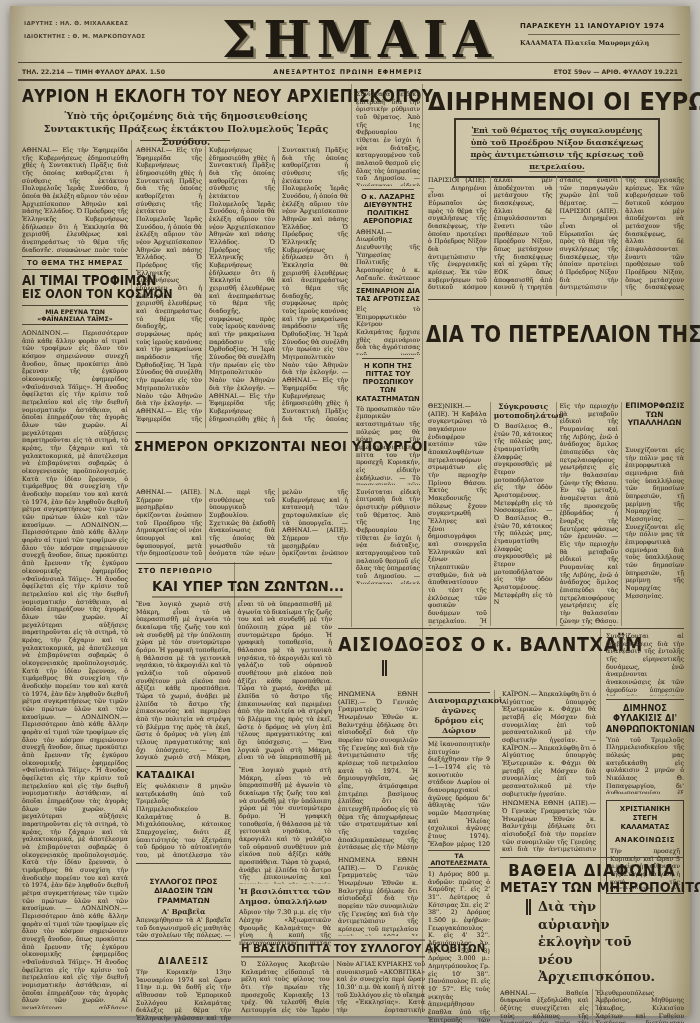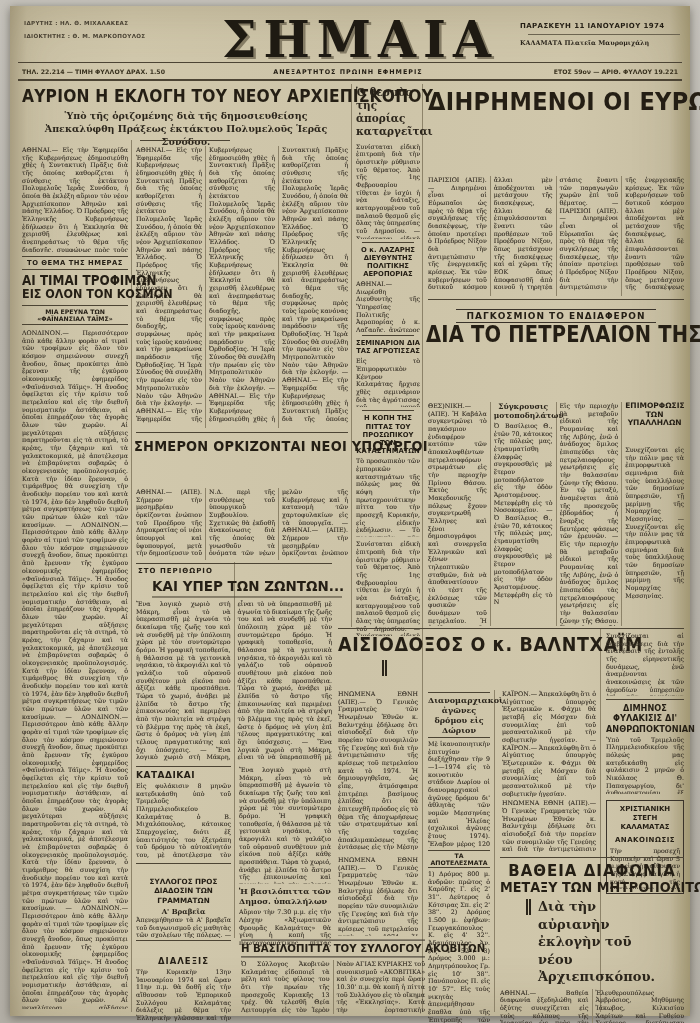--- a/index.html
+++ b/index.html
@@ -51,28 +51,27 @@
   <div class="abs hrule" style="left:8px;top:73px;width:664px;height:2px"></div>
 
   <div class="abs vrule" style="left:121px;top:134px;height:872px"></div>
   <div class="abs vrule" style="left:341px;top:78px;height:543px"></div>
   <div class="abs vrule" style="left:412px;top:78px;height:928px"></div>
   <div class="abs vrule" style="left:590px;top:622px;height:384px"></div>
   <div class="abs vrule" style="left:484px;top:684px;height:322px"></div>
   <div class="abs vrule" style="left:224px;top:556px;height:376px"></div>
 
   <div class="abs h" style="left:12px;top:80px;width:328px;font-size:15.5px;letter-spacing:.2px;transform:scaleY(1.15);transform-origin:top left;white-space:nowrap">ΑΥΡΙΟΝ Η ΕΚΛΟΓΗ ΤΟΥ ΝΕΟΥ ΑΡΧΙΕΠΙΣΚΟΠΟΥ</div>
-  <div class="abs serb ctr" style="left:26px;top:104px;width:300px;font-size:9.5px;line-height:1.35">Ὑπὸ τῆς ὁριζομένης διὰ τῆς δημοσιευθείσης Ἀπεκαλύφθη Πράξεως ἐκτάκτου Πολυμελοῦς Ἱερᾶς Συνόδου.</div>
+  <div class="abs serb ctr" style="left:26px;top:104px;width:300px;font-size:9.5px;line-height:1.35">Ὑπὸ τῆς ὁριζομένης διὰ τῆς δημοσιευθείσης Συντακτικῆς Πράξεως ἐκτάκτου Πολυμελοῦς Ἱερᾶς Συνόδου.</div>
   <div class="abs hrule" style="left:130px;top:134px;width:90px"></div>
 
   <div class="abs bt clip" style="left:12px;top:140px;width:106px;height:106px">ΑΘΗΝΑΙ.— Εἰς τὴν Ἐφημερίδα τῆς Κυβερνήσεως ἐδημοσιεύθη χθὲς ἡ Συντακτικὴ Πρᾶξις διὰ τῆς ὁποίας καθορίζεται ἡ σύνθεσις τῆς ἐκτάκτου Πολυμελοῦς Ἱερᾶς Συνόδου, ἡ ὁποία θὰ ἐκλέξη αὔριον τὸν νέον Ἀρχιεπίσκοπον Ἀθηνῶν καὶ πάσης Ἑλλάδος. Ὁ Πρόεδρος τῆς Ἑλληνικῆς Κυβερνήσεως ἐδήλωσεν ὅτι ἡ Ἐκκλησία θὰ χειρισθῆ ἐλευθέρως καὶ ἀνεπηρεάστως τὸ θέμα τῆς διαδοχῆς, συμφώνως πρὸς τοὺς ἱεροὺς κανόνας καὶ τὴν μακραίωνα παράδοσιν τῆς Ὀρθοδοξίας. Ἡ Ἱερὰ Σύνοδος θὰ συνέλθη τὴν πρωίαν εἰς τὸν Μητροπολιτικὸν Ναὸν τῶν Ἀθηνῶν διὰ τὴν ἐκλογήν.</div>
   <div class="abs bt clip cols3" style="left:126px;top:140px;width:212px;height:282px">ΑΘΗΝΑΙ.— Εἰς τὴν Ἐφημερίδα τῆς Κυβερνήσεως ἐδημοσιεύθη χθὲς ἡ Συντακτικὴ Πρᾶξις διὰ τῆς ὁποίας καθορίζεται ἡ σύνθεσις τῆς ἐκτάκτου Πολυμελοῦς Ἱερᾶς Συνόδου, ἡ ὁποία θὰ ἐκλέξη αὔριον τὸν νέον Ἀρχιεπίσκοπον Ἀθηνῶν καὶ πάσης Ἑλλάδος. Ὁ Πρόεδρος τῆς Ἑλληνικῆς Κυβερνήσεως ἐδήλωσεν ὅτι ἡ Ἐκκλησία θὰ χειρισθῆ ἐλευθέρως καὶ ἀνεπηρεάστως τὸ θέμα τῆς διαδοχῆς, συμφώνως πρὸς τοὺς ἱεροὺς κανόνας καὶ τὴν μακραίωνα παράδοσιν τῆς Ὀρθοδοξίας. Ἡ Ἱερὰ Σύνοδος θὰ συνέλθη τὴν πρωίαν εἰς τὸν Μητροπολιτικὸν Ναὸν τῶν Ἀθηνῶν διὰ τὴν ἐκλογήν. — ΑΘΗΝΑΙ.— Εἰς τὴν Ἐφημερίδα τῆς Κυβερνήσεως ἐδημοσιεύθη χθὲς ἡ Συντακτικὴ Πρᾶξις διὰ τῆς ὁποίας καθορίζεται ἡ σύνθεσις τῆς ἐκτάκτου Πολυμελοῦς Ἱερᾶς Συνόδου, ἡ ὁποία θὰ ἐκλέξη αὔριον τὸν νέον Ἀρχιεπίσκοπον Ἀθηνῶν καὶ πάσης Ἑλλάδος. Ὁ Πρόεδρος τῆς Ἑλληνικῆς Κυβερνήσεως ἐδήλωσεν ὅτι ἡ Ἐκκλησία θὰ χειρισθῆ ἐλευθέρως καὶ ἀνεπηρεάστως τὸ θέμα τῆς διαδοχῆς, συμφώνως πρὸς τοὺς ἱεροὺς κανόνας καὶ τὴν μακραίωνα παράδοσιν τῆς Ὀρθοδοξίας. Ἡ Ἱερὰ Σύνοδος θὰ συνέλθη τὴν πρωίαν εἰς τὸν Μητροπολιτικὸν Ναὸν τῶν Ἀθηνῶν διὰ τὴν ἐκλογήν. — ΑΘΗΝΑΙ.— Εἰς τὴν Ἐφημερίδα τῆς Κυβερνήσεως ἐδημοσιεύθη χθὲς ἡ Συντακτικὴ Πρᾶξις διὰ τῆς ὁποίας καθορίζεται ἡ σύνθεσις τῆς ἐκτάκτου Πολυμελοῦς Ἱερᾶς Συνόδου, ἡ ὁποία θὰ ἐκλέξη αὔριον τὸν νέον Ἀρχιεπίσκοπον Ἀθηνῶν καὶ πάσης Ἑλλάδος. Ὁ Πρόεδρος τῆς Ἑλληνικῆς Κυβερνήσεως ἐδήλωσεν ὅτι ἡ Ἐκκλησία θὰ χειρισθῆ ἐλευθέρως καὶ ἀνεπηρεάστως τὸ θέμα τῆς διαδοχῆς, συμφώνως πρὸς τοὺς ἱεροὺς κανόνας καὶ τὴν μακραίωνα παράδοσιν τῆς Ὀρθοδοξίας. Ἡ Ἱερὰ Σύνοδος θὰ συνέλθη τὴν πρωίαν εἰς τὸν Μητροπολιτικὸν Ναὸν τῶν Ἀθηνῶν διὰ τὴν ἐκλογήν. — ΑΘΗΝΑΙ.— Εἰς τὴν Ἐφημερίδα τῆς Κυβερνήσεως ἐδημοσιεύθη χθὲς ἡ Συντακτικὴ Πρᾶξις διὰ τῆς ὁποίας καθορίζεται ἡ σύνθεσις τῆς ἐκτάκτου Πολυμελοῦς Ἱερᾶς Συνόδου, ἡ ὁποία θὰ ἐκλέξη αὔριον τὸν νέον Ἀρχιεπίσκοπον Ἀθηνῶν καὶ πάσης Ἑλλάδος. Ὁ Πρόεδρος τῆς Ἑλληνικῆς Κυβερνήσεως ἐδήλωσεν ὅτι ἡ Ἐκκλησία θὰ χειρισθῆ ἐλευθέρως καὶ ἀνεπηρεάστως τὸ θέμα τῆς διαδοχῆς, συμφώνως πρὸς τοὺς ἱεροὺς κανόνας καὶ τὴν μακραίωνα παράδοσιν τῆς Ὀρθοδοξίας. Ἡ Ἱερὰ Σύνοδος θὰ συνέλθη τὴν πρωίαν εἰς τὸν Μητροπολιτικὸν Ναὸν τῶν Ἀθηνῶν διὰ τὴν ἐκλογήν. — ΑΘΗΝΑΙ.— Εἰς τὴν Ἐφημερίδα τῆς Κυβερνήσεως ἐδημοσιεύθη χθὲς ἡ Συντακτικὴ Πρᾶξις διὰ τῆς ὁποίας καθορίζεται ἡ σύνθεσις τῆς ἐκτάκτου Πολυμελοῦς Ἱερᾶς Συνόδου, ἡ ὁποία θὰ ἐκλέξη αὔριον τὸν νέον Ἀρχιεπίσκοπον Ἀθηνῶν καὶ πάσης Ἑλλάδος. Ὁ Πρόεδρος τῆς Ἑλληνικῆς Κυβερνήσεως ἐδήλωσεν ὅτι ἡ Ἐκκλησία θὰ χειρισθῆ ἐλευθέρως καὶ ἀνεπηρεάστως τὸ θέμα τῆς διαδοχῆς, συμφώνως πρὸς τοὺς ἱεροὺς κανόνας καὶ τὴν μακραίωνα παράδοσιν τῆς Ὀρθοδοξίας. Ἡ Ἱερὰ Σύνοδος θὰ συνέλθη τὴν πρωία</div>
 
   <div class="abs" style="left:346px;top:80px;width:64px">
-    <div class="serb" style="font-size:10.5px;line-height:1.25">Ὁ θεσμὸς τῆς ἀπορίας καταργεῖται</div>
     <div class="bt clip" style="height:96px;margin-top:4px">Συνίσταται εἰδικὴ ἐπιτροπὴ διὰ τὴν ὁριστικὴν ρύθμισιν τοῦ θέματος. Ἀπὸ τῆς 1ης Φεβρουαρίου τίθεται ἐν ἰσχύι ἡ νέα διάταξις, καταργουμένου τοῦ παλαιοῦ θεσμοῦ εἰς ὅλας τὰς ὑπηρεσίας τοῦ Δημοσίου. — Συνίσταται εἰδικὴ ἐπιτροπὴ διὰ τὴν ὁριστικὴν ρύθμισιν τοῦ θέματος. Ἀπὸ τῆς 1ης Φεβρουαρίου τίθεται ἐν ἰσχύι ἡ νέα διάταξις, καταργουμένου τοῦ παλαιοῦ θεσμοῦ εἰς ὅλας τὰς ὑπηρ</div>
     <div class="hrule" style="margin:3px 6px"></div>
     <div class="minihead">Ο κ. ΛΑΖΑΡΗΣ ΔΙΕΥΘΥΝΤΗΣ ΠΟΛΙΤΙΚΗΣ ΑΕΡΟΠΟΡΙΑΣ</div>
     <div class="bt clip" style="height:52px">ΑΘΗΝΑΙ.— Διωρίσθη Διευθυντὴς τῆς Ὑπηρεσίας Πολιτικῆς Ἀεροπορίας ὁ κ. Λαζαρῆς, ἀνώτερος ὑπάλληλος τοῦ ὑπουργείου Συγκοινωνιῶν. — ΑΘΗΝΑΙ.— Διωρίσθη Διευθυντὴς τῆς Ὑπηρεσίας Πολιτικῆς Ἀεροπορίας ὁ κ. Λαζαρῆς, ἀνώτερος ὑπάλληλος τοῦ ὑπουργείου Συγκοινωνιῶν.</div>
     <div class="hrule" style="margin:3px 6px"></div>
     <div class="minihead">ΣΕΜΙΝΑΡΙΟΝ ΔΙΑ ΤΑΣ ΑΓΡΟΤΙΣΣΑΣ</div>
     <div class="bt clip" style="height:50px">Εἰς τὸ Ἐπιμορφωτικὸν Κέντρον Καλαμάτας ἤρχισε χθὲς σεμινάριον διὰ τὰς ἀγρότισσας τοῦ νομοῦ Μεσσηνίας. — Εἰς τὸ Ἐπιμορφωτικὸν Κέντρον Καλαμάτας ἤρχισε χθὲς σεμινάριον διὰ τὰς ἀγρότισσας τοῦ νομοῦ Μεσσηνίας.</div>
     <div class="hrule" style="margin:3px 6px"></div>
     <div class="minihead">Η ΚΟΠΗ ΤΗΣ ΠΙΤΤΑΣ ΤΟΥ ΠΡΟΣΩΠΙΚΟΥ ΤΩΝ ΚΑΤΑΣΤΗΜΑΤΩΝ</div>
     <div class="bt clip" style="height:80px">Τὸ προσωπικὸν τῶν ἐμπορικῶν καταστημάτων τῆς πόλεώς μας θὰ κόψη τὴν πρωτοχρονιάτικην πίττα του τὴν προσεχῆ Κυριακήν, εἰς εἰδικὴν ἐκδήλωσιν. — Τὸ προσωπικὸν τῶν ἐμπορικῶν καταστημάτων τῆς πόλεώς μας θὰ κόψη τὴν πρωτοχρονιάτικην πίττα του τὴν προσεχῆ Κυριακήν, εἰς εἰδικὴν ἐκδήλωσιν.</div>
@@ -81,26 +80,26 @@
 
   <div class="abs" style="left:12px;top:250px;width:106px">
     <div class="h ctr" style="font-size:6.8px;border-top:1px solid #4c4434;border-bottom:1px solid #4c4434;padding:2px 0;letter-spacing:.5px">ΤΟ ΘΕΜΑ ΤΗΣ ΗΜΕΡΑΣ</div>
     <div class="h ctr" style="font-size:12px;margin-top:4px;transform:scaleY(1.1);white-space:nowrap">ΑΙ ΤΙΜΑΙ ΤΡΟΦΙΜΩΝ</div>
     <div class="h ctr" style="font-size:11.2px;transform:scaleY(1.1);white-space:nowrap">ΕΙΣ ΟΛΟΝ ΤΟΝ ΚΟΣΜΟΝ</div>
     <div class="h ctr" style="font-size:6.2px;border-top:1px solid #4c4434;border-bottom:1px solid #4c4434;padding:2px 0;margin-top:4px">ΜΙΑ ΕΡΕΥΝΑ ΤΩΝ «ΦΑΪΝΑΝΣΙΑΛ ΤΑΪΜΣ»</div>
     <div class="bt clip" style="height:680px;margin-top:4px">ΛΟΝΔΙΝΟΝ.— Περισσότερον ἀπὸ κάθε ἄλλην φορὰν αἱ τιμαὶ τῶν τροφίμων εἰς ὅλον τὸν κόσμον σημειώνουν συνεχῆ ἄνοδον, ὅπως προκύπτει ἀπὸ ἔρευναν τῆς ἐγκύρου οἰκονομικῆς ἐφημερίδος «Φαϊνάνσιαλ Τάϊμς». Ἡ ἄνοδος ὀφείλεται εἰς τὴν κρίσιν τοῦ πετρελαίου καὶ εἰς τὴν διεθνῆ νομισματικὴν ἀστάθειαν, αἱ ὁποῖαι ἐπηρεάζουν τὰς ἀγορὰς ὅλων τῶν χωρῶν. Αἱ μεγαλύτεραι αὐξήσεις παρατηροῦνται εἰς τὰ σιτηρά, τὸ κρέας, τὴν ζάχαριν καὶ τὰ γαλακτοκομικά, μὲ ἀποτέλεσμα νὰ ἐπιβαρύνεται σοβαρῶς ὁ οἰκογενειακὸς προϋπολογισμός. Κατὰ τὴν ἰδίαν ἔρευναν, ὁ τιμάριθμος θὰ συνεχίση τὴν ἀνοδικὴν πορείαν του καὶ κατὰ τὸ 1974, ἐὰν δὲν ληφθοῦν διεθνῆ μέτρα συγκρατήσεως τῶν τιμῶν τῶν πρώτων ὑλῶν καὶ τῶν καυσίμων. — ΛΟΝΔΙΝΟΝ.— Περισσότερον ἀπὸ κάθε ἄλλην φορὰν αἱ τιμαὶ τῶν τροφίμων εἰς ὅλον τὸν κόσμον σημειώνουν συνεχῆ ἄνοδον, ὅπως προκύπτει ἀπὸ ἔρευναν τῆς ἐγκύρου οἰκονομικῆς ἐφημερίδος «Φαϊνάνσιαλ Τάϊμς». Ἡ ἄνοδος ὀφείλεται εἰς τὴν κρίσιν τοῦ πετρελαίου καὶ εἰς τὴν διεθνῆ νομισματικὴν ἀστάθειαν, αἱ ὁποῖαι ἐπηρεάζουν τὰς ἀγορὰς ὅλων τῶν χωρῶν. Αἱ μεγαλύτεραι αὐξήσεις παρατηροῦνται εἰς τὰ σιτηρά, τὸ κρέας, τὴν ζάχαριν καὶ τὰ γαλακτοκομικά, μὲ ἀποτέλεσμα νὰ ἐπιβαρύνεται σοβαρῶς ὁ οἰκογενειακὸς προϋπολογισμός. Κατὰ τὴν ἰδίαν ἔρευναν, ὁ τιμάριθμος θὰ συνεχίση τὴν ἀνοδικὴν πορείαν του καὶ κατὰ τὸ 1974, ἐὰν δὲν ληφθοῦν διεθνῆ μέτρα συγκρατήσεως τῶν τιμῶν τῶν πρώτων ὑλῶν καὶ τῶν καυσίμων. — ΛΟΝΔΙΝΟΝ.— Περισσότερον ἀπὸ κάθε ἄλλην φορὰν αἱ τιμαὶ τῶν τροφίμων εἰς ὅλον τὸν κόσμον σημειώνουν συνεχῆ ἄνοδον, ὅπως προκύπτει ἀπὸ ἔρευναν τῆς ἐγκύρου οἰκονομικῆς ἐφημερίδος «Φαϊνάνσιαλ Τάϊμς». Ἡ ἄνοδος ὀφείλεται εἰς τὴν κρίσιν τοῦ πετρελαίου καὶ εἰς τὴν διεθνῆ νομισματικὴν ἀστάθειαν, αἱ ὁποῖαι ἐπηρεάζουν τὰς ἀγορὰς ὅλων τῶν χωρῶν. Αἱ μεγαλύτεραι αὐξήσεις παρατηροῦνται εἰς τὰ σιτηρά, τὸ κρέας, τὴν ζάχαριν καὶ τὰ γαλακτοκομικά, μὲ ἀποτέλεσμα νὰ ἐπιβαρύνεται σοβαρῶς ὁ οἰκογενειακὸς προϋπολογισμός. Κατὰ τὴν ἰδίαν ἔρευναν, ὁ τιμάριθμος θὰ συνεχίση τὴν ἀνοδικὴν πορείαν του καὶ κατὰ τὸ 1974, ἐὰν δὲν ληφθοῦν διεθνῆ μέτρα συγκρατήσεως τῶν τιμῶν τῶν πρώτων ὑλῶν καὶ τῶν καυσίμων. — ΛΟΝΔΙΝΟΝ.— Περισσότερον ἀπὸ κάθε ἄλλην φορὰν αἱ τιμαὶ τῶν τροφίμων εἰς ὅλον τὸν κόσμον σημειώνουν συνεχῆ ἄνοδον, ὅπως προκύπτει ἀπὸ ἔρευναν τῆς ἐγκύρου οἰκονομικῆς ἐφημερίδος «Φαϊνάνσιαλ Τάϊμς». Ἡ ἄνοδος ὀφείλεται εἰς τὴν κρίσιν τοῦ πετρελαίου καὶ εἰς τὴν διεθνῆ νομισματικὴν ἀστάθειαν, αἱ ὁποῖαι ἐπηρεάζουν τὰς ἀγορὰς ὅλων τῶν χωρῶν. Αἱ μεγαλύτεραι αὐξήσεις παρατηροῦνται εἰς τὰ σιτηρά, τὸ κρέας, τὴν ζάχαριν καὶ τὰ γαλακτοκομικά, μὲ ἀποτέλεσμα νὰ ἐπιβαρύνεται σοβαρῶς ὁ οἰκογενειακὸς προϋπολογισμός. Κατὰ τὴν ἰδίαν ἔρευναν, ὁ τιμάριθμος θὰ συνεχίση τὴν ἀνοδικὴν πορείαν του καὶ κατὰ τὸ 1974, ἐὰν δὲν ληφθοῦν διεθνῆ μέτρα συγκρατήσεως τῶν τιμῶν τῶν πρώτων ὑλῶν καὶ τῶν καυσίμων. — ΛΟΝΔΙΝΟΝ.— Περισσότερον ἀπὸ κάθε ἄλλην φορὰν αἱ τιμαὶ τῶν τροφίμων εἰς ὅλον τὸν κόσμον σημειώνουν συνεχῆ ἄνοδον, ὅπως προκύπτει ἀπὸ ἔρευναν τῆς ἐγκύρου οἰκονομικῆς ἐφημερίδος «Φαϊνάνσιαλ Τάϊμς». Ἡ ἄνοδος ὀφείλεται εἰς τὴν κρίσιν τοῦ πετρελαίου καὶ εἰς τὴν διεθνῆ νομισματικὴν ἀστάθειαν, αἱ ὁποῖαι ἐπηρεάζουν τὰς ἀγορὰς ὅλων τῶν χωρῶν. Αἱ μεγα</div>
   </div>
 
   <div class="abs h" style="left:418px;top:80px;width:256px;font-size:22.5px;letter-spacing:.3px;transform:scaleY(1.12);transform-origin:top left;white-space:nowrap">ΔΙΗΡΗΜΕΝΟΙ ΟΙ ΕΥΡΩΠΑΙΟΙ</div>
+  <div class="abs" style="left:444px;top:112px;width:206px;border:2px solid #3a332a;padding:4px 6px">
+    <div class="serb ctr deckU" style="font-size:8px;line-height:1.5">Ἐπὶ τοῦ θέματος τῆς συγκαλουμένης ὑπὸ τοῦ Προέδρου Νίξον διασκέψεως πρὸς ἀντιμετώπισιν τῆς κρίσεως τοῦ πετρελαίου.</div>
+  </div>
   <div class="abs bt clip cols4" style="left:418px;top:170px;width:256px;height:120px">ΠΑΡΙΣΙΟΙ (ΑΠΕ).— Διηρημένοι εἶναι οἱ Εὐρωπαῖοι ὡς πρὸς τὸ θέμα τῆς συγκλήσεως τῆς διασκέψεως, τὴν ὁποίαν προτείνει ὁ Πρόεδρος Νίξον διὰ τὴν ἀντιμετώπισιν τῆς ἐνεργειακῆς κρίσεως. Ἐκ τῶν κυβερνήσεων τοῦ δυτικοῦ κόσμου ἄλλαι μὲν ἀποδέχονται νὰ μετάσχουν τῆς διασκέψεως, ἄλλαι δὲ ἐπιφυλάσσονται ἔναντι τῶν προθέσεων τοῦ Προέδρου Νίξον, ὅπως μετάσχουν τῆς διασκέψεως καὶ αἱ χῶραι τῆς ΕΟΚ ὅπως ἀποφασισθῆ ἀπὸ κοινοῦ ἡ τηρητέα στάσις ἔναντι τῶν παραγωγῶν χωρῶν ἐπὶ τοῦ θέματος. — ΠΑΡΙΣΙΟΙ (ΑΠΕ).— Διηρημένοι εἶναι οἱ Εὐρωπαῖοι ὡς πρὸς τὸ θέμα τῆς συγκλήσεως τῆς διασκέψεως, τὴν ὁποίαν προτείνει ὁ Πρόεδρος Νίξον διὰ τὴν ἀντιμετώπισιν τῆς ἐνεργειακῆς κρίσεως. Ἐκ τῶν κυβερνήσεων τοῦ δυτικοῦ κόσμου ἄλλαι μὲν ἀποδέχονται νὰ μετάσχουν τῆς διασκέψεως, ἄλλαι δὲ ἐπιφυλάσσονται ἔναντι τῶν προθέσεων τοῦ Προέδρου Νίξον, ὅπως μετάσχουν τῆς διασκέψεως καὶ αἱ χῶραι τῆς ΕΟΚ ὅπως ἀποφασισθῆ ἀπὸ κοινοῦ ἡ τηρητέα στάσις ἔναντι τῶν παραγωγῶν χωρῶν ἐπὶ τοῦ θέματος. — ΠΑΡΙΣΙΟΙ (ΑΠΕ).— Διηρημένοι εἶναι οἱ Εὐρωπαῖοι ὡς πρὸς τὸ θέμα τῆς συγκλήσεως τῆς διασκέψεως, τὴν ὁποίαν προτείνει ὁ Πρόεδρος Νίξον διὰ τὴν ἀντιμετώπισιν τῆς ἐνεργειακῆς κρίσεως. Ἐκ τῶν κυβερνήσεων τοῦ δυτικοῦ κόσμου ἄλλαι μὲν ἀποδέχονται νὰ μετάσχουν τῆς διασκέψεως, ἄλλαι δὲ ἐπιφυλάσσονται ἔναντι τῶν προθέσεων τοῦ Προέδρου Νίξον, ὅπως μετάσχουν τῆς διασκέψεως καὶ αἱ χῶραι τῆς ΕΟΚ ὅπως ἀποφασισθῆ ἀπὸ κοινοῦ ἡ τηρητέα σ</div>
 
   <div class="abs hrule" style="left:418px;top:293px;width:256px"></div>
-  <div class="abs ctr" style="left:418px;top:298px;width:256px">
-    <span class="h" style="display:inline-block;font-size:9px;letter-spacing:1px;border-top:1px solid #3a332a;border-bottom:1px solid #3a332a;padding:1px 10px">ΠΑΓΚΟΣΜΙΟΝ ΤΟ ΕΝΔΙΑΦΕΡΟΝ</span>
-  </div>
   <div class="abs h ctr" style="left:416px;top:315px;width:260px;font-size:19.5px;letter-spacing:.2px;transform:scaleY(1.15);transform-origin:top center;white-space:nowrap">ΔΙΑ ΤΟ ΠΕΤΡΕΛΑΙΟΝ ΤΗΣ ΘΑΣΟΥ</div>
   <div class="abs clip cols4" style="left:418px;top:396px;width:256px;height:224px">
     <div class="bt">ΘΕΣ)ΝΙΚΗ.— (ΑΠΕ). Ἡ Καβάλα συγκεντρώνει τὸ παγκόσμιον ἐνδιαφέρον κατόπιν τῶν ἀποκαλυφθέντων πετρελαιοφόρων στρωμάτων εἰς τὴν περιοχὴν Πρίνου Θάσου. Ἐκτὸς τῆς Μακεδονικῆς πόλεως ἔχουν συγκεντρωθῆ Ἕλληνες καὶ ξένοι δημοσιογράφοι καὶ συνεργεῖα Ἑλληνικῶν καὶ ξένων τηλεοπτικῶν σταθμῶν, διὰ νὰ ἀποθανατίσουν τὸ τέστ τῆς ἐκλύσεως τῶν φυσικῶν δυνάμεων τοῦ πετρελαίου. Ἡ ἀνάλυσις τῶν δειγμάτων ἀπεκάλυψε ὅτι τὸ πετρέλαιον εἶναι ἀρίστης ποιότητος, αἱ δὲ γεωτρήσεις ἔχουν φθάσει εἰς βάθος 2.800 μέτρων εἰς τὴν θαλασσίαν ζώνην τῆς νήσου. — ΘΕΣ)ΝΙΚΗ.— (ΑΠΕ). Ἡ Καβάλα συγκεντρώνει τὸ παγκόσμιον ἐνδιαφέρον κατόπιν τῶν ἀποκαλυφθέντων πετρελαιοφόρων στρωμάτων εἰς τὴν περιοχὴν Πρίνου Θάσου. Ἐκτὸς τῆς Μακεδονικῆς πόλεως ἔχουν συγκεντρωθῆ Ἕλληνες καὶ ξένοι δημοσιογράφοι καὶ συνεργεῖα Ἑλληνικῶν καὶ ξένων τηλεοπτικῶν σταθμῶν, διὰ νὰ ἀποθανατίσουν τὸ τέστ τῆς ἐκλύσεως τῶν φυσικῶν δυνάμεων τοῦ πετρελαίου. Ἡ ἀνάλυσις τῶν δειγμάτων ἀπεκάλυψε ὅτι τὸ πετρέλαιον εἶναι ἀρίστης ποιότητος, αἱ δὲ γεωτρήσεις ἔχουν φθάσει εἰς βάθος 2.800 μέτρων εἰς τὴν θαλασσίαν ζώνην τῆς νήσου. — ΘΕΣ)ΝΙΚΗ.— (ΑΠΕ). Ἡ Καβάλα συγκεντρώνει τὸ παγκόσμιον ἐνδιαφέρον κατόπιν τῶν ἀποκαλυφθέντων πετρελαιοφόρων στρωμάτων εἰς τὴν περιοχὴν Πρίνου Θ</div>
     <div class="serb" style="font-size:7.5px;margin:2px 0;text-align:center">Σύγκρουσις μοτοποδηλάτων</div>
     <div class="bt">Ὁ Βασίλειος Θ., ἐτῶν 70, κάτοικος τῆς πόλεώς μας, ἐτραυματίσθη ἐλαφρῶς συγκρουσθεὶς μὲ ἕτερον μοτοποδήλατον εἰς τὴν ὁδὸν Ἀριστομένους. Μετεφέρθη εἰς τὸ Νοσοκομεῖον. — Ὁ Βασίλειος Θ., ἐτῶν 70, κάτοικος τῆς πόλεώς μας, ἐτραυματίσθη ἐλαφρῶς συγκρουσθεὶς μὲ ἕτερον μοτοποδήλατον εἰς τὴν ὁδὸν Ἀριστομένους. Μετεφέρθη εἰς τὸ Ν</div>
     <div class="bt" style="margin-top:2px">Εἰς τὴν περιοχὴν θὰ μεταβοῦν εἰδικοὶ τῆς Ρουμανίας καὶ τῆς Λιβύης, ἐνῶ ὁ ἀνάδοχος ὅμιλος ἐπισπεύδει τὰς πετρελαιοφόρους γεωτρήσεις εἰς τὴν θαλασσίαν ζώνην τῆς Θάσου. Ἐν τῷ μεταξύ, ἀναμένεται ἀπὸ τῆς προσεχοῦς ἑβδομάδος ἡ ἔναρξις τῆς δευτέρας φάσεως τῶν ἐρευνῶν. — Εἰς τὴν περιοχὴν θὰ μεταβοῦν εἰδικοὶ τῆς Ρουμανίας καὶ τῆς Λιβύης, ἐνῶ ὁ ἀνάδοχος ὅμιλος ἐπισπεύδει τὰς πετρελαιοφόρους γεωτρήσεις εἰς τὴν θαλασσίαν ζώνην τῆς Θάσου. Ἐν τῷ μεταξύ, ἀναμένεται ἀπὸ τῆς προσεχοῦς ἑβδομάδος ἡ ἔναρξις τῆς δευτέρας φάσεως τῶν ἐρε</div>
     <div class="subhead-inline">ΕΠΙΜΟΡΦΩΣΙΣ ΤΩΝ ΥΠΑΛΛΗΛΩΝ</div>
     <div class="bt">Συνεχίζονται εἰς τὴν πόλιν μας τὰ ἐπιμορφωτικὰ σεμινάρια διὰ τοὺς ὑπαλλήλους τῶν δημοσίων ὑπηρεσιῶν, τῇ μερίμνῃ τῆς Νομαρχίας Μεσσηνίας. — Συνεχίζονται εἰς τὴν πόλιν μας τὰ ἐπιμορφωτικὰ σεμινάρια διὰ τοὺς ὑπαλλήλους τῶν δημοσίων ὑπηρεσιῶν, τῇ μερίμνῃ τῆς Νομαρχίας Μεσσηνίας.</div>
   </div>
 

